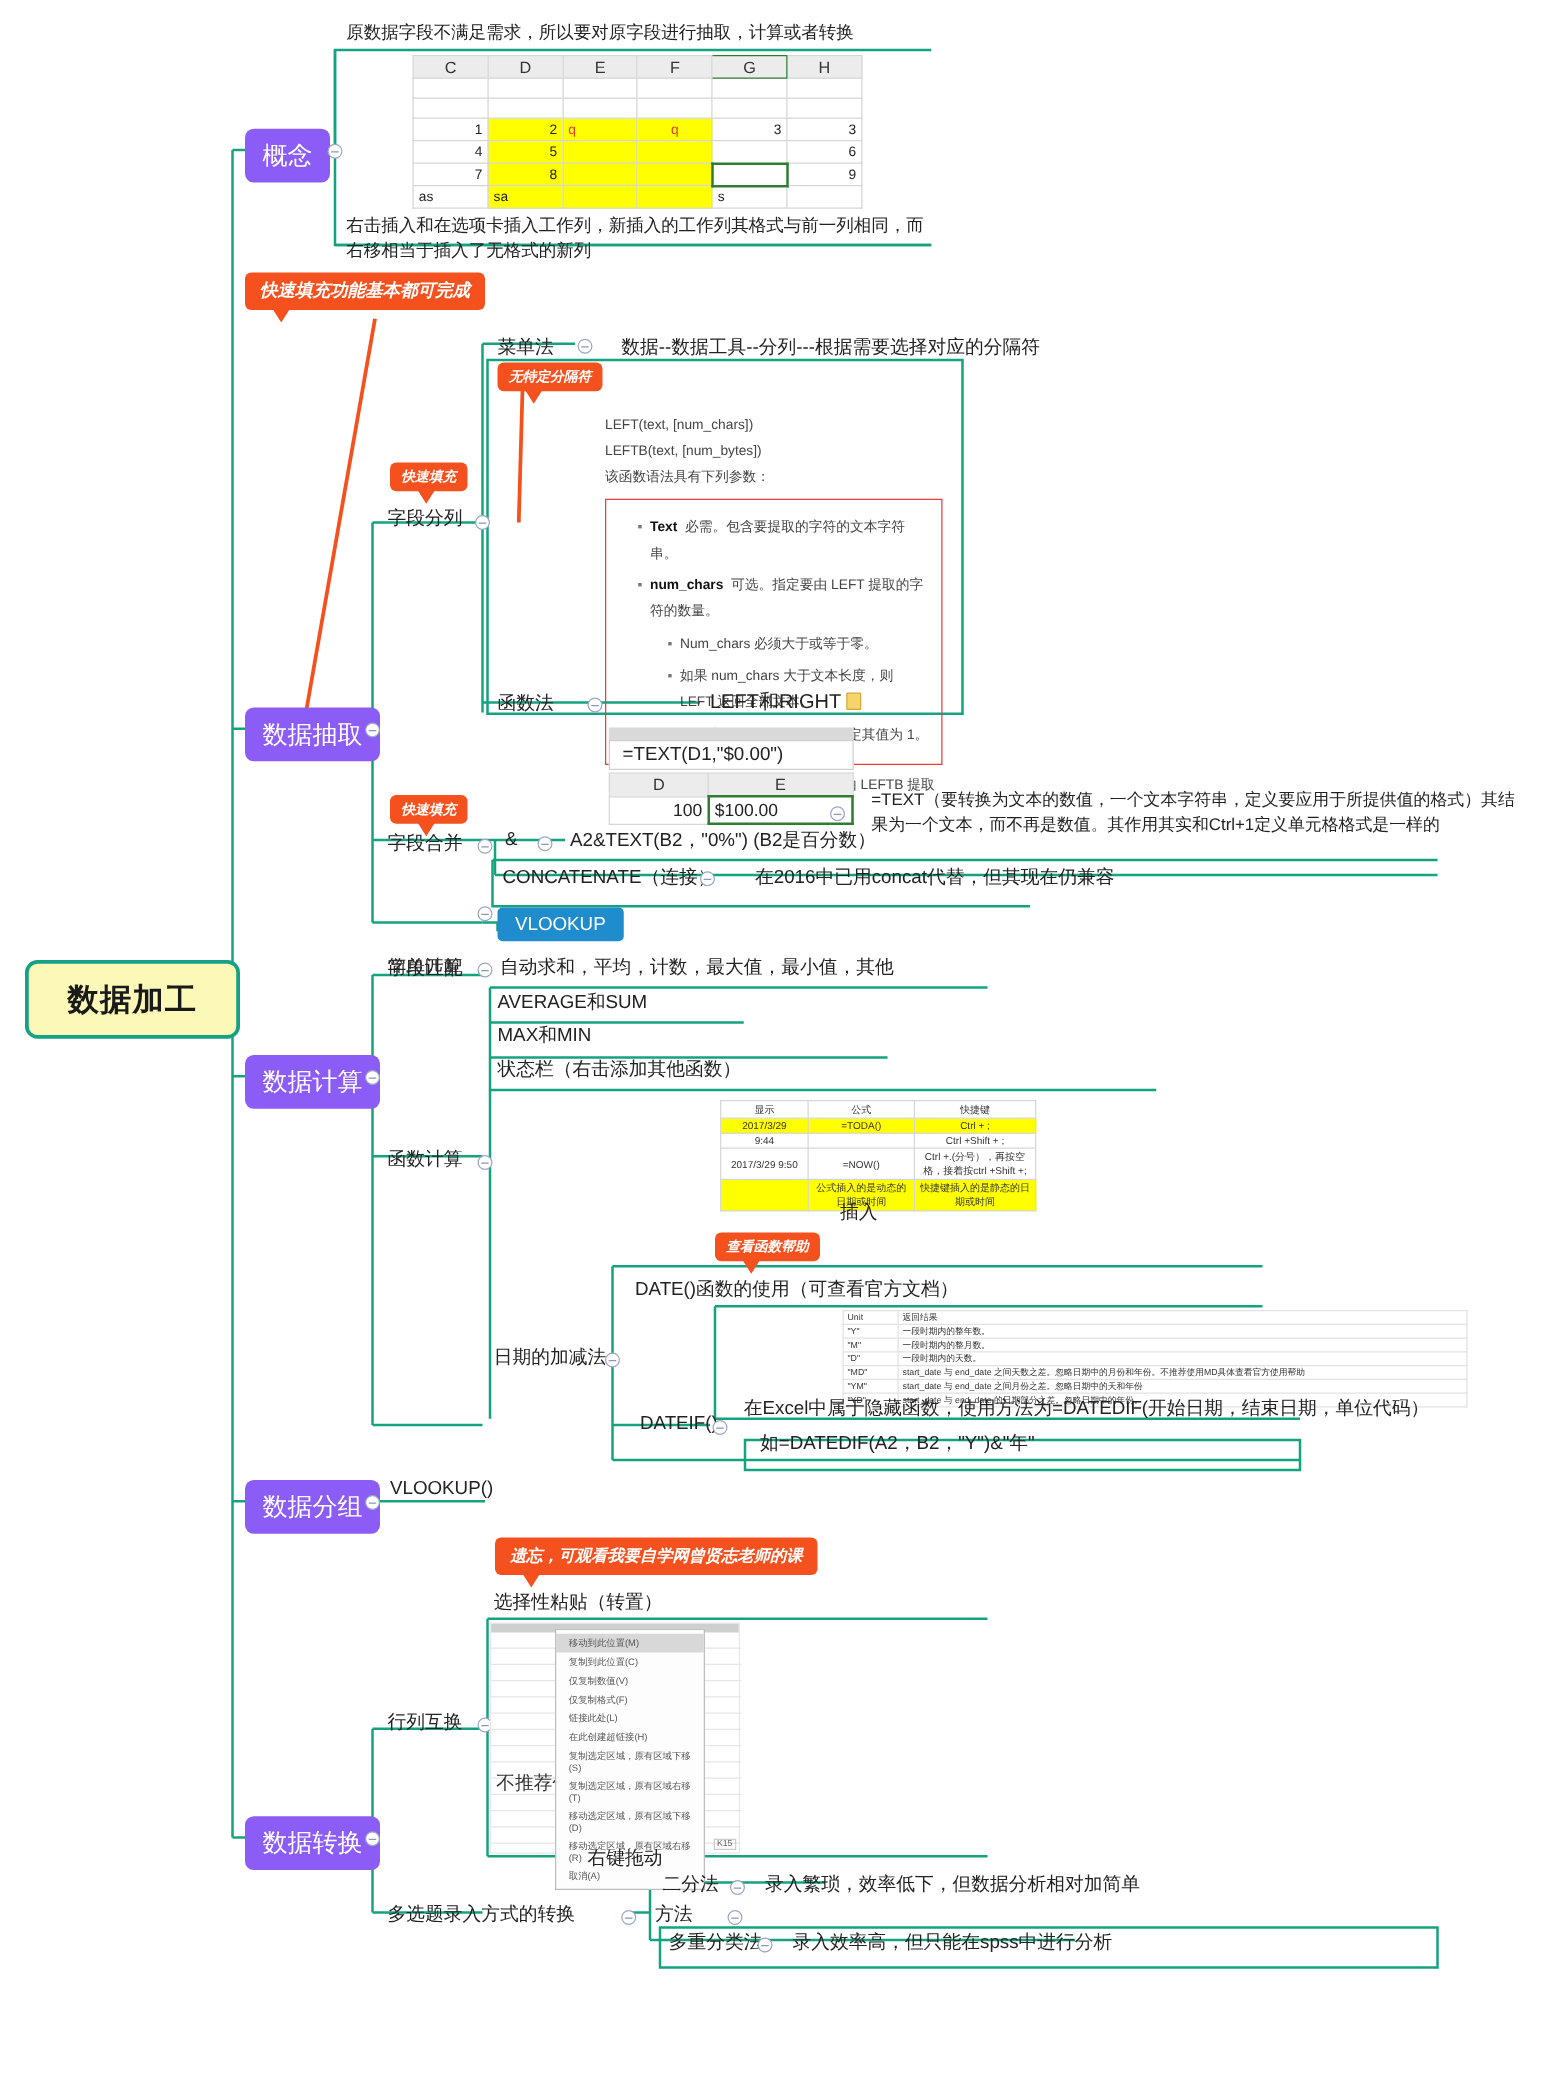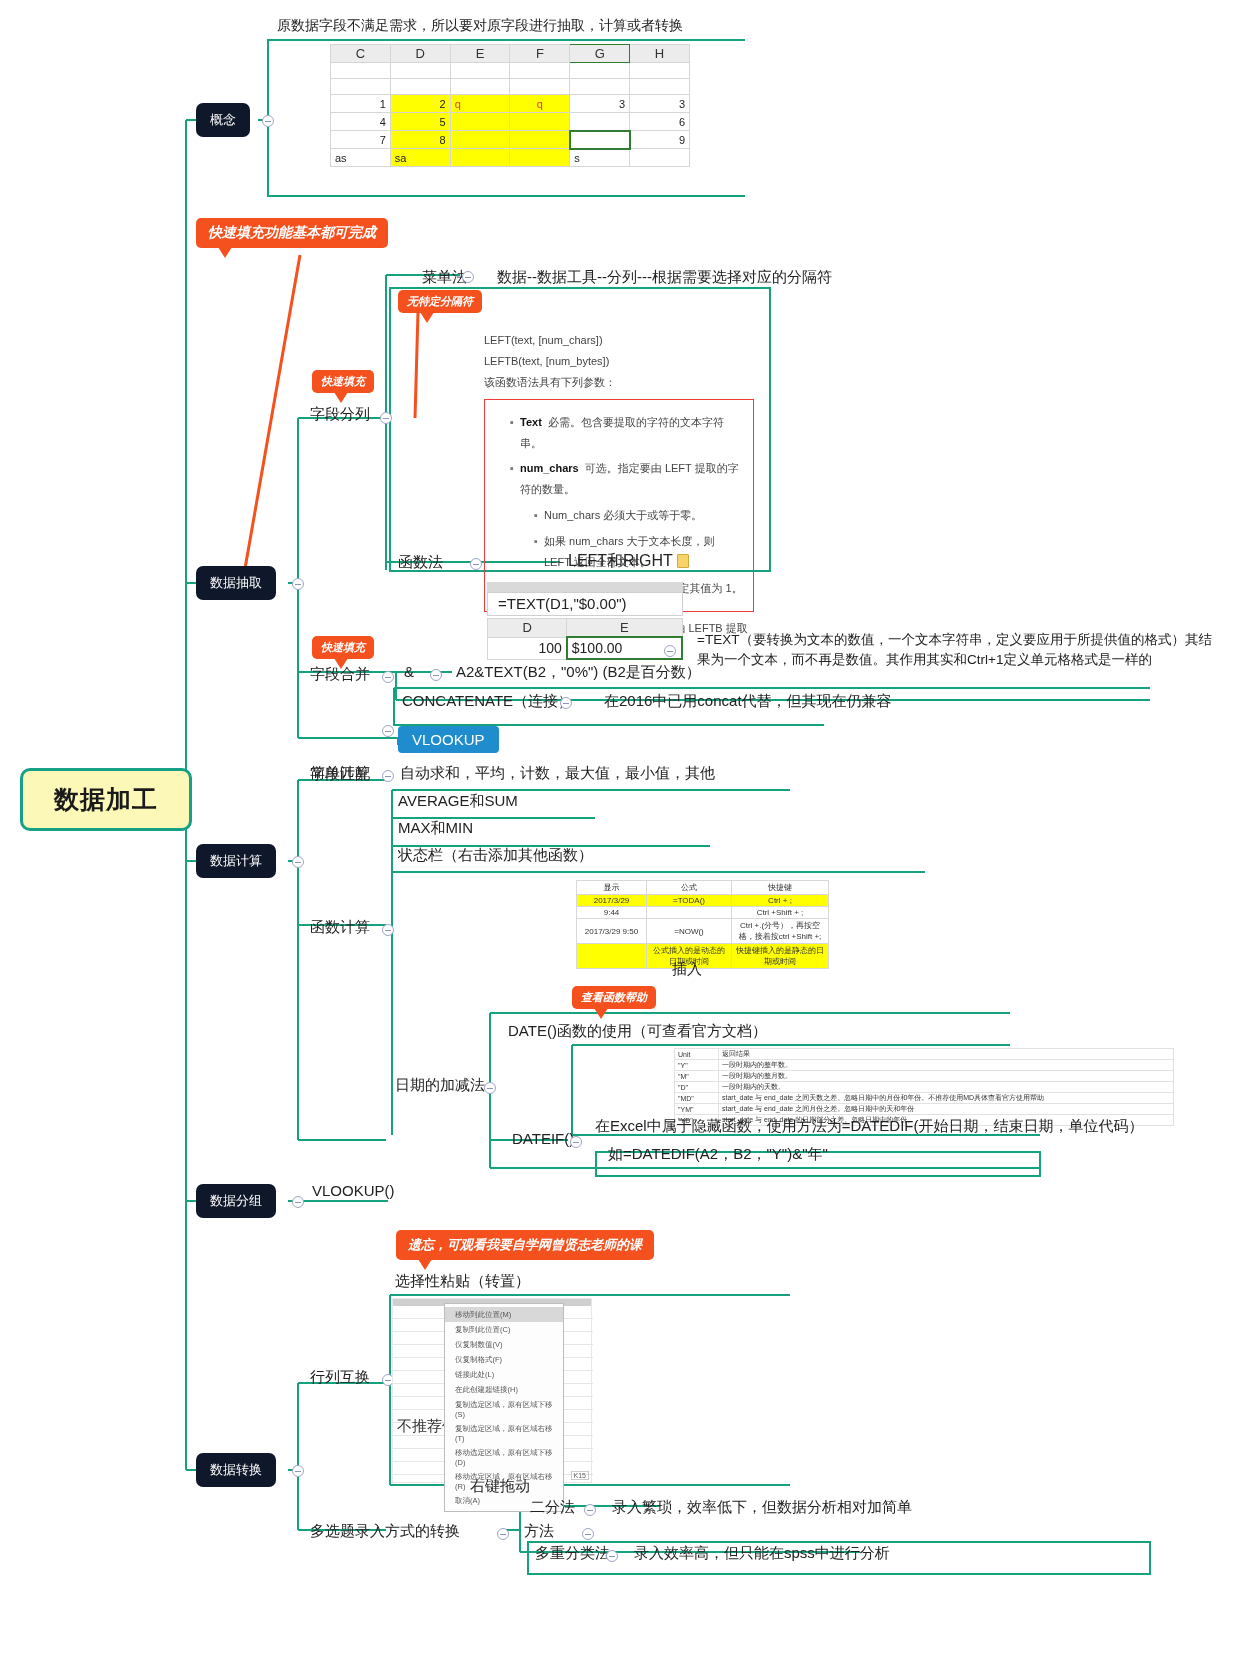--- a/index.html
+++ b/index.html
@@ -22,24 +22,24 @@
     background:#fbf8b8;
     border:3px solid #16a085;
     border-radius:10px;
     font-size:25px; font-weight:bold; color:#1a1a1a;
     padding:12px 18px;
     text-align:center;
     letter-spacing:1px;
   }
   
   .branch {
-    background:#0f172a;
+    background:#8b5cf6;
     color:#ffffff;
     border-radius:7px;
-    font-size:13px;
+    font-size:20px;
     padding:8px 14px;
     text-align:center;
     white-space:nowrap;
   }
   
   .topic {
     font-size:15px;
     color:#222;
     white-space:nowrap;
   }
@@ -285,20 +285,21 @@
       <td>as</td>
       <td class="yl">sa</td>
       <td class="yl"></td>
           <td class="yl"></td>
       <td>s</td>
       <td></td>
     </tr>
   </tbody>
     </table>
 
+  <div class="note" style="position:absolute; left:277px; top:170px; width:470px;">右击插入和在选项卡插入工作列，新插入的工作列其格式与前一列相同，而右移相当于插入了无格式的新列</div>
 
   <div class="callout" style="left:196px; top:218px;">
     <span>快速填充功能基本都可完成</span>
     <span class="tail"></span>
   </div>
 
   <div class="callout small" style="left:312px; top:370px;">
     <span>快速填充</span>
     <span class="tail"></span>
   </div>
@@ -316,21 +317,21 @@
   <div class="callout small" style="left:572px; top:986px;">
     <span>查看函数帮助</span>
     <span class="tail"></span>
   </div>
 
   <div class="callout" style="left:396px; top:1230px; font-size:13px;">
     <span>遗忘，可观看我要自学网曾贤志老师的课</span>
     <span class="tail"></span>
   </div>
 
-  <div class="topic" style="position:absolute; left:398px; top:268px;margin-left:24px;">菜单法</div>
+  <div class="topic" style="position:absolute; left:398px; top:268px;">菜单法</div>
   <div class="toggle" style="left:462px; top:271px;"></div>
   <div class="topic" style="position:absolute; left:497px; top:268px;">数据--数据工具--分列---根据需要选择对应的分隔符</div>
 
   <div class="topic" style="position:absolute; left:310px; top:405px;">字段分列</div>
   <div class="toggle" style="left:380px; top:412px;"></div>
 
   <div class="helpdoc" style="position:absolute; left:484px; top:330px; width:270px;">
     <div>LEFT(text, [num_chars])</div>
     <div>LEFTB(text, [num_bytes])</div>
     <div>该函数语法具有下列参数：</div>

